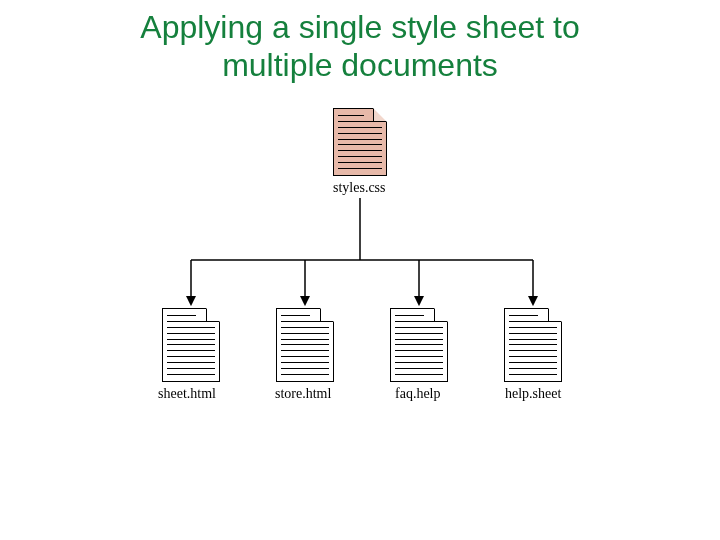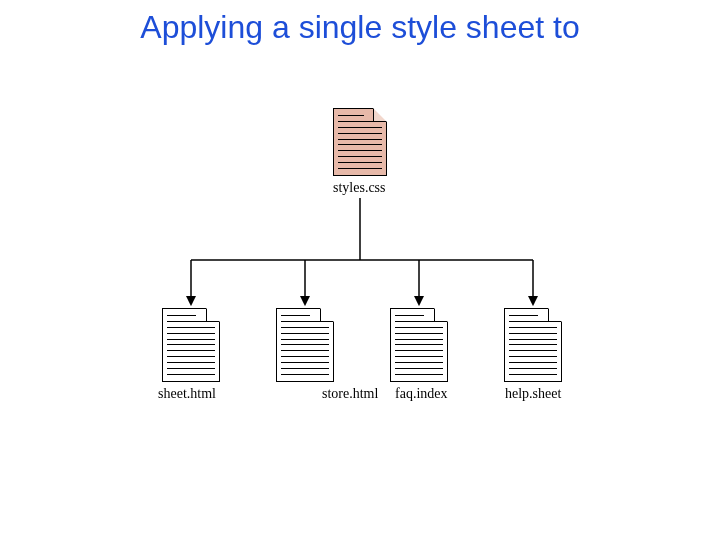--- a/index.html
+++ b/index.html
@@ -10,21 +10,21 @@
     font-family: Arial, Helvetica, sans-serif;
     position: relative;
     overflow: hidden;
   }
   .title {
     font-size: 32px;
     text-align: center;
     padding-top: 8px;
     line-height: 1.2;
     font-weight: normal;
-    color: #1d4ed8;
+    color: #15803d;
   }
   .stage {
     position: absolute;
     left: 0; right: 0;
     top: 100px;
     bottom: 0;
   }
   .doc {
     position: absolute;
     background: #fff;
@@ -72,20 +72,21 @@
     left: 0; top: 0;
     width: 720px; height: 540px;
     pointer-events: none;
   }
 </style>
 </head>
 <body>
 
 <h1 class="title">
   <span>Applying a single style sheet to</span><br>
+  <span>multiple documents</span>
 </h1>
 
 <div class="stage">
 
   <div class="doc css" style="left:333px; top:8px; width:54px; height:68px;">
     <div class="lines">
       <div class="short"></div>
         <div></div>
         <div></div>
         <div></div>
@@ -127,39 +128,39 @@
         <div></div>
         <div></div>
         <div></div>
         <div></div>
         <div></div>
         <div></div>
         <div></div>
       </div>
     <div class="fold"></div>
   </div>
-  <div class="label" style="left:275px; top:286px;margin-left:47px;">store.html</div>
+  <div class="label" style="left:275px; top:286px;">store.html</div>
 
   <div class="doc" style="left:390px; top:208px; width:58px; height:74px;">
     <div class="lines">
         <div class="short"></div>
         <div></div>
         <div></div>
         <div></div>
         <div></div>
         <div></div>
         <div></div>
         <div></div>
         <div></div>
         <div></div>
         <div></div>
       </div>
     <div class="fold"></div>
   </div>
-  <div class="label" style="left:395px; top:286px;">faq.index</div>
+  <div class="label" style="left:395px; top:286px;">faq.help</div>
 
   <div class="doc" style="left:504px; top:208px; width:58px; height:74px;">
     <div class="lines">
         <div class="short"></div>
         <div></div>
         <div></div>
         <div></div>
         <div></div>
         <div></div>
         <div></div>

